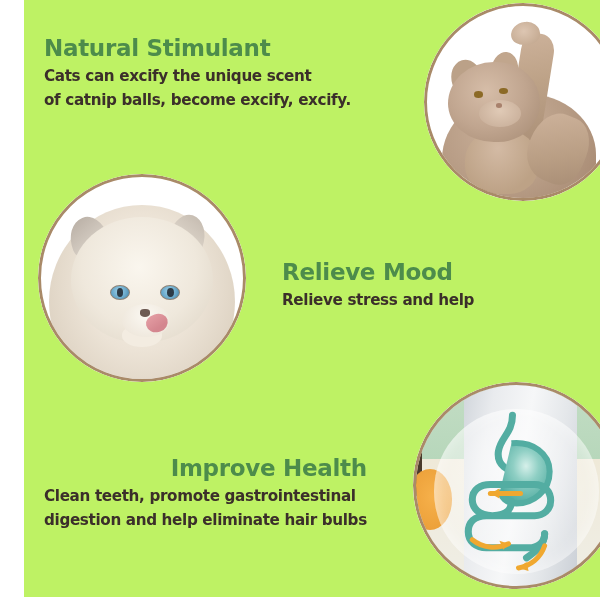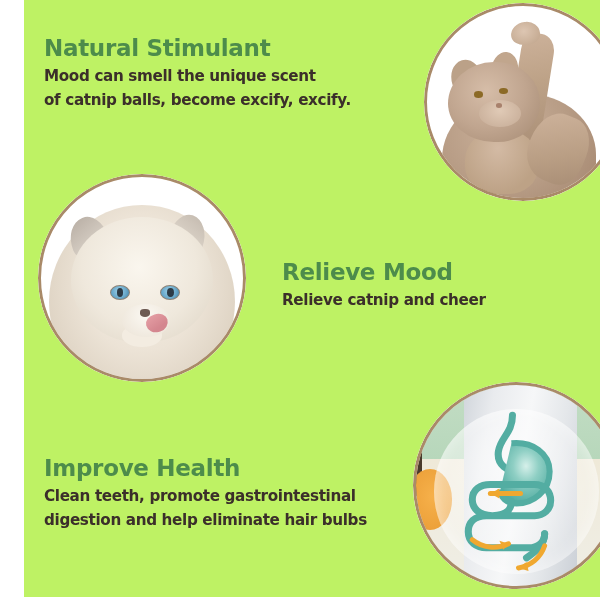--- a/index.html
+++ b/index.html
@@ -41,21 +41,21 @@
     line-height:1.62;
     white-space:nowrap;
   }
 
   .blk-1 { left:20px;  top:36px;  }
   .blk-2 { left:258px; top:260px; }
   .blk-3 { left:20px;  top:456px; }
 
   .blk-1 .feature-title { margin-bottom:2px; }
   .blk-2 .feature-title { margin-bottom:2px; }
-  .blk-3 .feature-title { margin-bottom:2px; }
+  .blk-3 .feature-title { margin-bottom:2px;text-align:right; }
 
   
   .photo-circle {
     position:absolute;
     border-radius:50%;
     overflow:hidden;
     background:#ffffff;
   }
   .photo-ring {
     position:absolute; inset:0;
@@ -253,27 +253,27 @@
   }
   .c3-gi { position:absolute; left:0; top:0; width:100%; height:100%; }
 </style>
 </head>
 <body>
 
 <div id="page">
 
   <div class="feature-text blk-1">
     <div class="feature-title">Natural Stimulant</div>
-    <div class="feature-desc">Mood can smell the unique scent</div>
+    <div class="feature-desc">Cats can excify the unique scent</div>
     <div class="feature-desc">of catnip balls, become excify, excify.</div>
   </div>
 
   <div class="feature-text blk-2">
     <div class="feature-title">Relieve Mood</div>
-    <div class="feature-desc">Relieve catnip and cheer</div>
+    <div class="feature-desc">Relieve stress and help</div>
   </div>
 
   <div class="feature-text blk-3">
     <div class="feature-title">Improve Health</div>
     <div class="feature-desc">Clean teeth, promote gastrointestinal</div>
     <div class="feature-desc">digestion and help eliminate hair bulbs</div>
   </div>
 
   <div class="photo-circle circle-1">
     <div class="photo-inner">

